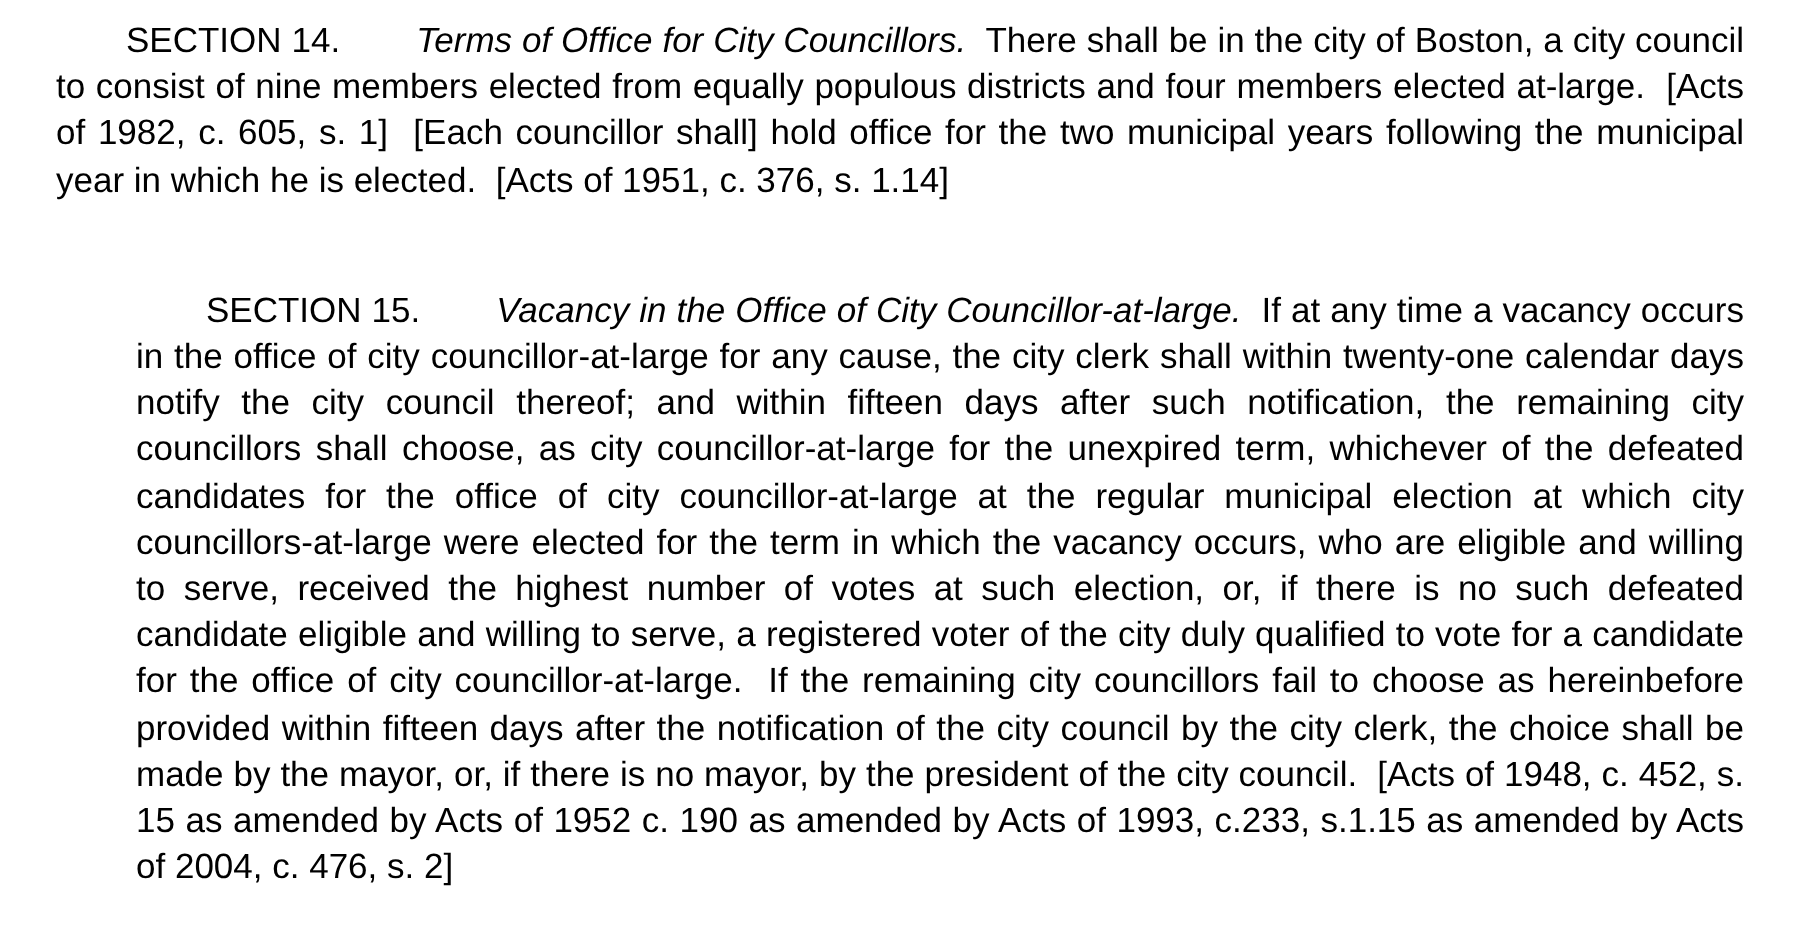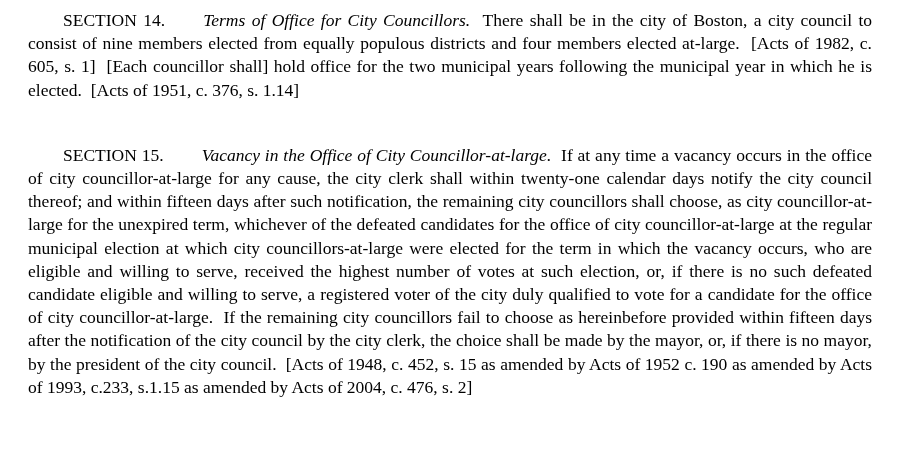--- a/index.html
+++ b/index.html
@@ -6,34 +6,35 @@
       margin: 0;
       padding: 0;
       background: #ffffff;
     }
     .page {
       position: relative;
       width: 900px;
       min-height: 467px;
       background: #ffffff;
       color: #000000;
-      font-family: Liberation Serif, serif;
+      font-family: Liberation Sans, sans-serif;
       font-size: 17.5px;
       line-height: 23.2px;
       box-sizing: border-box;
       padding: 9px 28px 12px 28px;
       overflow: hidden;
     }
     .para {
       margin: 0;
       text-align: justify;
       text-indent: 35px;
     }
     .para + .para {
       margin-top: 42px;
+      margin-left: 40px;
     }
     .tab-gap {
       display: inline-block;
       width: 38px;
       height: 1px;
     }
     .title {
       font-style: italic;
     }
   </style>

